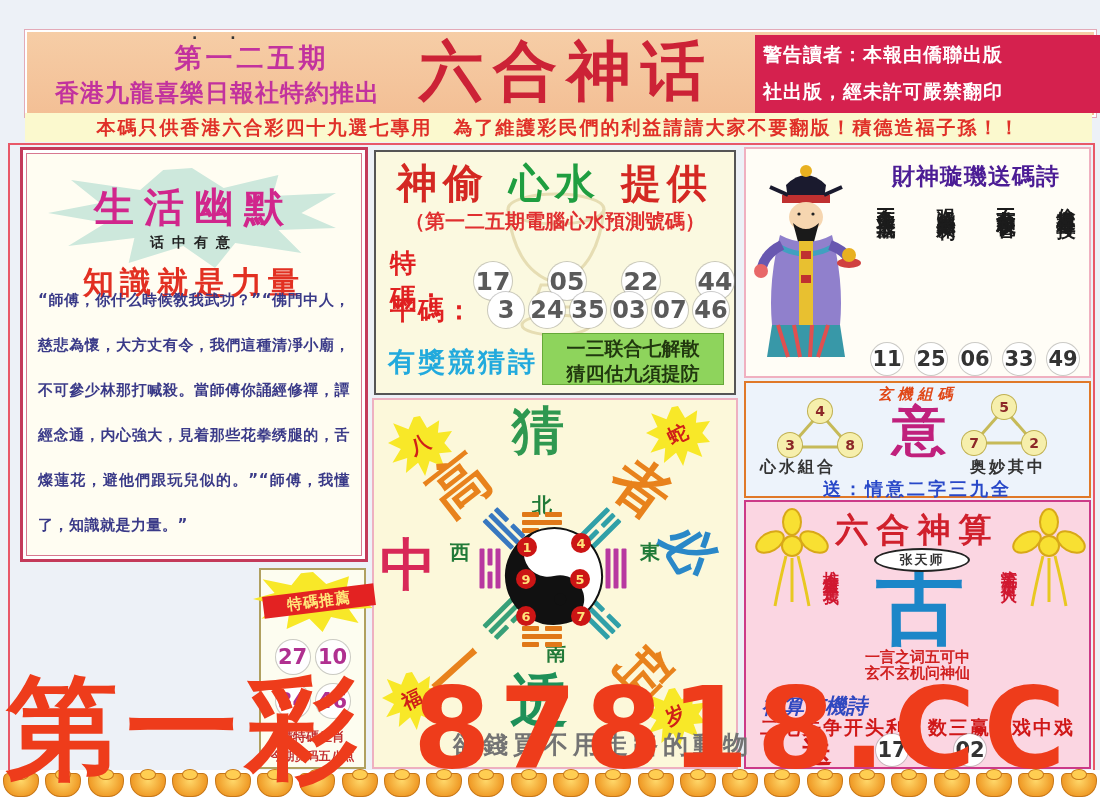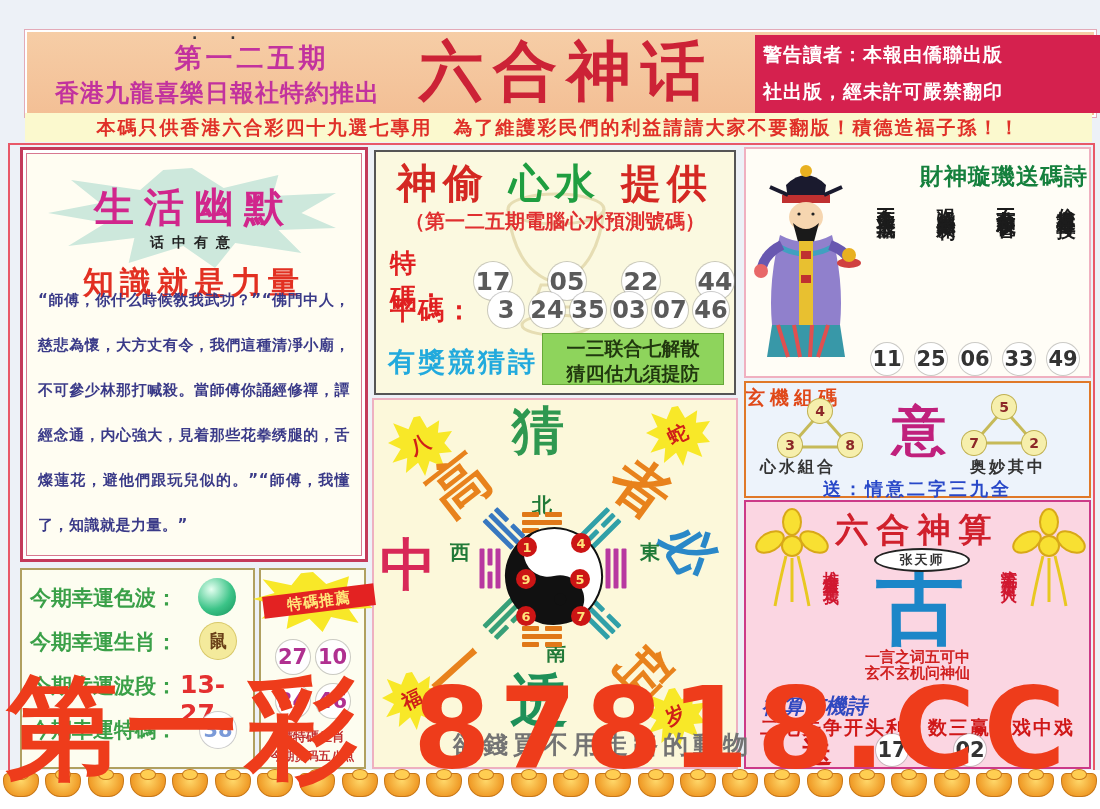--- a/index.html
+++ b/index.html
@@ -49,32 +49,32 @@
   .num-lbl{color:#e02020;font-size:26px;font-weight:bold;letter-spacing:2px;margin-right:14px;}
   .nums{display:inline-flex;}
   .nums-special{gap:36px;} .nums-special .ball{width:38px;height:38px;font-size:25px;color:#5a5a5a;}
   .nums-normal{gap:5px;} .nums-normal .ball{width:36px;height:36px;font-size:24px;color:#5a5a5a;}
   .quiz-lbl{position:absolute;left:12px;top:192px;color:#22aadd;font-size:27px;font-weight:bold;letter-spacing:3px;}
   .quiz-box{position:absolute;left:166px;top:181px;width:182px;height:52px;background:#8ed45c;border:1px solid #66a838;
     color:#21380f;font-size:19px;font-weight:bold;text-align:center;line-height:25px;padding-top:2px;box-sizing:border-box;}
   
   .caishen-box{left:744px;top:147px;width:347px;height:231px;background:#fffdf6;border:2px solid #f0b0c0;}
   .caishen-god{position:absolute;left:4px;top:6px;}
-  .caishen-title{position:absolute;left:118px;top:12px;width:224px;text-align:right;color:#15803d;
+  .caishen-title{position:absolute;left:118px;top:12px;width:224px;text-align:center;color:#4c1d95;
     font-size:23px;font-weight:bold;letter-spacing:1px;}
   .caishen-poem{position:absolute;left:122px;top:44px;width:218px;height:150px;display:flex;
     flex-direction:row-reverse;justify-content:space-between;padding:0 6px;box-sizing:border-box;}
   .caishen-poem .poem-col{writing-mode:vertical-rl;font-family:"DejaVu Serif",serif;
     font-size:19px;font-weight:bold;color:#1c1c1c;letter-spacing:2px;}
   .caishen-nums{position:absolute;left:114px;top:194px;width:230px;display:flex;gap:12px;justify-content:center;}
   .caishen-nums .ball{width:32px;height:32px;font-size:21px;color:#333;}
   
   .xuanji-box{left:744px;top:381px;width:347px;height:117px;background:#edf3fb;border:2px solid #e07828;}
-  .xuanji-title{position:absolute;left:0;width:100%;top:2px;text-align:left;color:#e04818;
-    font-size:19px;font-weight:bold;letter-spacing:5px;}
+  .xuanji-title{position:absolute;left:0;width:100%;top:2px;text-align:center;color:#e04818;
+    font-size:15px;font-weight:bold;font-style:italic;letter-spacing:5px;}
   .tri-lines{position:absolute;}
   .tri-ball{position:absolute;width:24px;height:24px;border-radius:50%;background:#f6efac;
     box-shadow:0 0 0 1px #c0b050;color:#8c2828;font-size:14px;font-weight:bold;
     display:flex;align-items:center;justify-content:center;}
   .tri-label{position:absolute;top:74px;color:#333;font-size:16px;font-weight:bold;letter-spacing:3px;}
   .xuanji-char{position:absolute;left:146px;top:20px;color:#c0207c;font-size:54px;font-weight:bold;line-height:1;}
   .xuanji-footer{position:absolute;left:0;width:100%;top:94px;text-align:center;color:#2848c8;
     font-size:18px;font-weight:bold;letter-spacing:3px;}
   
   .shensuan-box{left:744px;top:500px;width:347px;height:269px;background:#fbd6e2;border:2px solid #cc3a88;}
@@ -308,30 +308,20 @@
     <div class="ss-line ss-line1 serif">一言之词五可中</div>
     <div class="ss-poem-title">神算玄機詩</div>
     <div class="ss-poem-line serif">二七先争开头利，数三赢得戏中戏</div>
     <div class="ss-song-lbl serif">送</div>
     <div class="ss-song-nums">
         <span class="ball">17</span>
         <span class="ball">02</span>
       </div>
   </section>
 
-  <section class="lucky-box">
-    <div class="lucky-row" style="top:14px;">今期幸運色波：</div>
-    <div class="ball-color" style="top:8px;"></div>
-    <div class="lucky-row" style="top:58px;">今期幸運生肖：</div>
-    <div class="ball-zodiac" style="top:53px;">鼠</div>
-    <div class="lucky-row" style="top:102px;">今期幸運波段：</div>
-    <div class="lucky-band" style="top:100px;">13-27</div>
-    <div class="lucky-row" style="top:146px;">今期幸運特碼：</div>
-    <div class="ball-special" style="top:142px;">38</div>
-  </section>
 
   <section class="recommend-box">
     <div class="burst rec-burst"></div>
     <div class="rec-ribbon">特碼推薦</div>
     <div class="rec-nums">
         <span class="ball">27</span>
         <span class="ball">10</span>
         <span class="ball">34</span>
         <span class="ball">46</span>
       </div>

